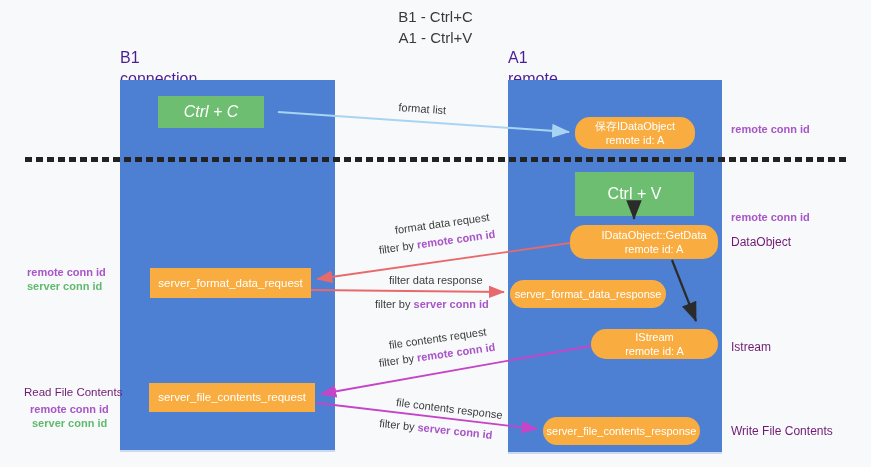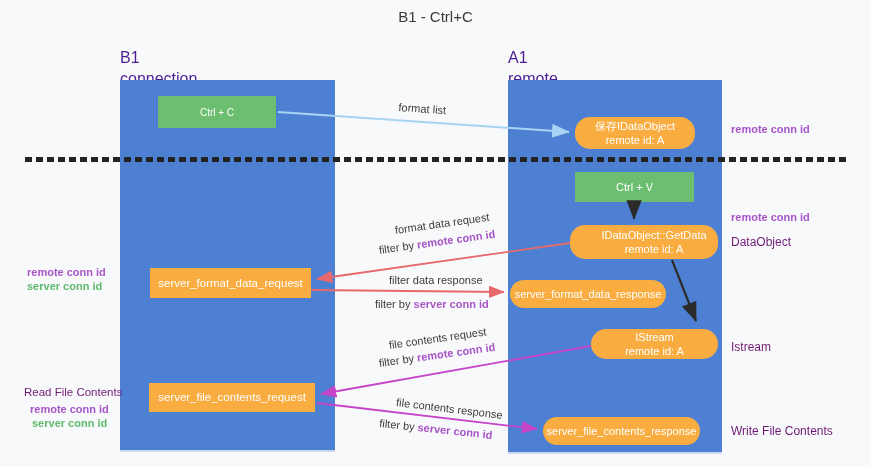--- a/index.html
+++ b/index.html
@@ -17,23 +17,23 @@
   .lane{position:absolute;top:80px;background:#4d80d3;box-shadow:0 2px 0 #cdd9f1;}
   .lane.left{left:120px;width:215px;height:370px;}
   .lane.right{left:508px;width:214px;height:372px;}
   .divider{position:absolute;left:25px;top:157px;width:821px;height:5px;
     background:repeating-linear-gradient(to right,#232323 0 7px,transparent 7px 11px);}
   .node{position:absolute;display:flex;flex-direction:column;align-items:center;justify-content:center;
     color:#fff;text-align:center;font-size:11.5px;line-height:1.3;z-index:3;}
   .green{background:#6ebe71;}
   .orange{background:#f9ad41;}
   .node.small{font-size:11px;border-radius:15px;}
-  .n-ctrlc{left:158px;top:96px;width:118px;height:32px;font-size:10px;}
+  .n-ctrlc{left:158px;top:96px;width:106px;height:32px;font-size:16px;font-style:italic;}
   .n-savedo{left:575px;top:117px;width:120px;height:32px;}
-  .n-ctrlv{left:575px;top:172px;width:119px;height:30px;font-size:11px;}
+  .n-ctrlv{left:575px;top:172px;width:119px;height:44px;font-size:16px;}
   .n-getdata{left:570px;top:225px;width:128px;height:34px;padding-left:20px;}
   .n-freq{left:150px;top:268px;width:161px;height:30px;}
   .n-fresp{left:510px;top:280px;width:156px;height:28px;}
   .n-istream{left:591px;top:329px;width:127px;height:30px;}
   .n-fcreq{left:149px;top:383px;width:166px;height:29px;}
   .n-fcresp{left:543px;top:417px;width:157px;height:28px;}
   svg.wires{position:absolute;left:0;top:0;z-index:4;pointer-events:none;}
   .flabel{position:absolute;z-index:5;font-size:11px;color:#3d3d3d;white-space:nowrap;transform-origin:0 0;}
   .purple{color:#a855c8;font-weight:bold;}
   .ann{position:absolute;z-index:5;font-size:11.5px;color:#701a75;white-space:nowrap;}
@@ -41,20 +41,21 @@
   .ann.bold-green{color:#5fba6e;font-weight:bold;font-size:11px;}
   .r-anno{left:731px;}
 </style>
 </head>
 <body>
 
 <div class="stage">
 
   <div class="title">
     <div>B1 - Ctrl+C</div>
+    <div>A1 - Ctrl+V</div>
   </div>
 
   <div class="lane-label left">
     <div>B1</div>
     <div>connection</div>
   </div>
   <div class="lane-label right">
     <div>A1</div>
     <div>remote</div>
   </div>

